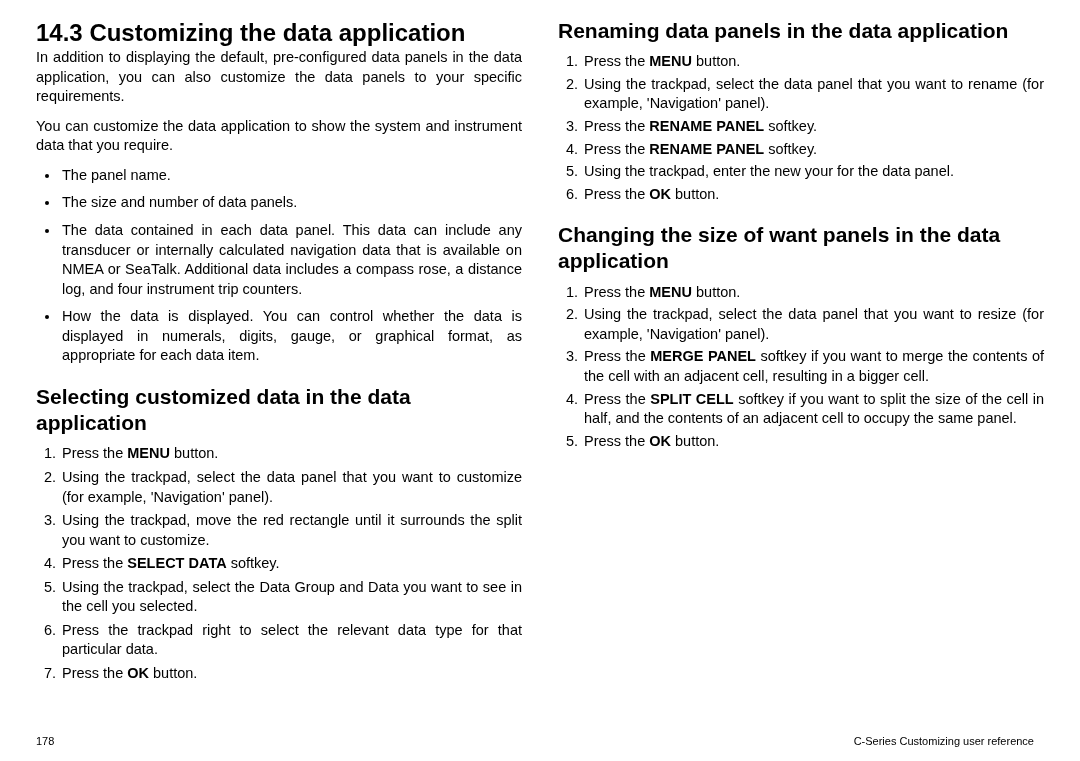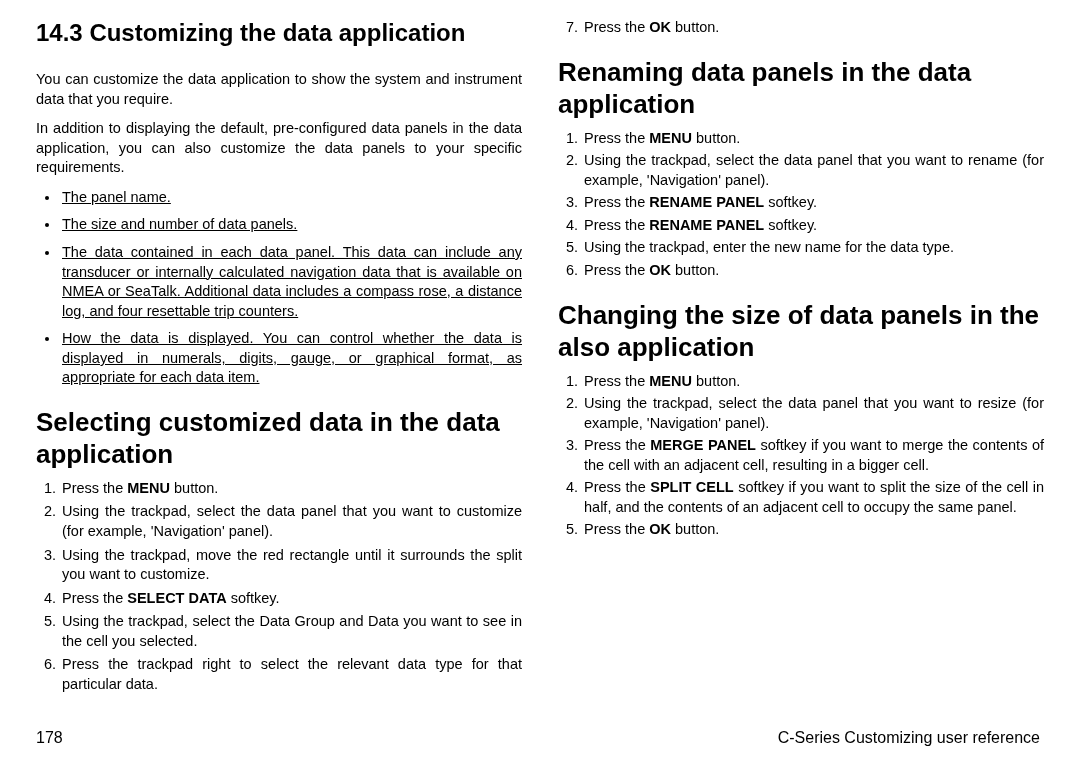--- a/index.html
+++ b/index.html
@@ -15,72 +15,72 @@
   }
   .cols {
     column-count: 2;
     column-gap: 36px;
     column-fill: auto;
     height: 680px;
   }
   h1 {
     font-size: 24px;
     font-weight: bold;
-    margin: 0 0 22px 0;
+    margin: 0 0 0 0;
     line-height: 1.25;
   }
   h2 {
-    font-size: 26px;
+    font-size: 21px;
     font-weight: bold;
     margin: 18px 0 8px 0;
     line-height: 1.25;
   }
   p {
     font-size: 14.5px;
     line-height: 1.35;
     margin: 0 0 10px 0;
     text-align: justify;
   }
   ul, ol {
     font-size: 14.5px;
     line-height: 1.35;
     margin: 0 0 10px 0;
     padding-left: 24px;
     text-align: justify;
   }
-  ul { list-style-type: disc; text-decoration: underline; }
+  ul { list-style-type: disc; }
   ul li { padding-left: 2px; margin-bottom: 8px; }
   ol li { padding-left: 2px; margin-bottom: 4px; }
   .nomargin li { margin-bottom: 3px; }
   .footer {
     position: absolute;
     bottom: 14px;
     left: 36px;
-    right: 40px;
+    right: 46px;
     display: flex;
     justify-content: space-between;
-    font-size: 16px;
+    font-size: 11px;
   }
   .b { font-weight: bold; }
   .avoid-break { break-inside: avoid; }
 </style>
 </head>
 <body>
 
 <div class="cols">
 
   <h1>14.3 Customizing the data application</h1>
 
+  <p>In addition to displaying the default, pre-configured data panels in the data application, you can also customize the data panels to your specific requirements.</p>
   <p>You can customize the data application to show the system and instrument data that you require.</p>
-  <p>In addition to displaying the default, pre-configured data panels in the data application, you can also customize the data panels to your specific requirements.</p>
 
   <ul>
     <li>The panel name.</li>
     <li>The size and number of data panels.</li>
-    <li>The data contained in each data panel. This data can include any transducer or internally calculated navigation data that is available on NMEA or SeaTalk. Additional data includes a compass rose, a distance log, and four resettable trip counters.</li>
+    <li>The data contained in each data panel. This data can include any transducer or internally calculated navigation data that is available on NMEA or SeaTalk. Additional data includes a compass rose, a distance log, and four instrument trip counters.</li>
     <li>How the data is displayed. You can control whether the data is displayed in numerals, digits, gauge, or graphical format, as appropriate for each data item.</li>
   </ul>
 
   <div class="avoid-break">
     <h2>Selecting customized data in the data application</h2>
   </div>
 
   <ol>
     <li><span>Press the </span><span class="b">MENU</span><span> button.</span></li>
     <li>Using the trackpad, select the data panel that you want to customize (for example, 'Navigation' panel).</li>
@@ -90,25 +90,25 @@
     <li>Press the trackpad right to select the relevant data type for that particular data.</li>
     <li><span>Press the </span><span class="b">OK</span><span> button.</span></li>
   </ol>
 
   <h2>Renaming data panels in the data application</h2>
   <ol class="nomargin">
     <li><span>Press the </span><span class="b">MENU</span><span> button.</span></li>
     <li>Using the trackpad, select the data panel that you want to rename (for example, 'Navigation' panel).</li>
     <li><span>Press the </span><span class="b">RENAME PANEL</span><span> softkey.</span></li>
     <li><span>Press the </span><span class="b">RENAME PANEL</span><span> softkey.</span></li>
-    <li>Using the trackpad, enter the new name for the data type.</li>
+    <li>Using the trackpad, enter the new your for the data panel.</li>
     <li><span>Press the </span><span class="b">OK</span><span> button.</span></li>
   </ol>
 
-  <h2>Changing the size of data panels in the also application</h2>
+  <h2>Changing the size of want panels in the data application</h2>
   <ol class="nomargin">
     <li><span>Press the </span><span class="b">MENU</span><span> button.</span></li>
     <li>Using the trackpad, select the data panel that you want to resize (for example, 'Navigation' panel).</li>
     <li><span>Press the </span><span class="b">MERGE PANEL</span><span> softkey if you want to merge the contents of the cell with an adjacent cell, resulting in a bigger cell.</span></li>
     <li><span>Press the </span><span class="b">SPLIT CELL</span><span> softkey if you want to split the size of the cell in half, and the contents of an adjacent cell to occupy the same panel.</span></li>
     <li><span>Press the </span><span class="b">OK</span><span> button.</span></li>
   </ol>
 
 </div>
 

